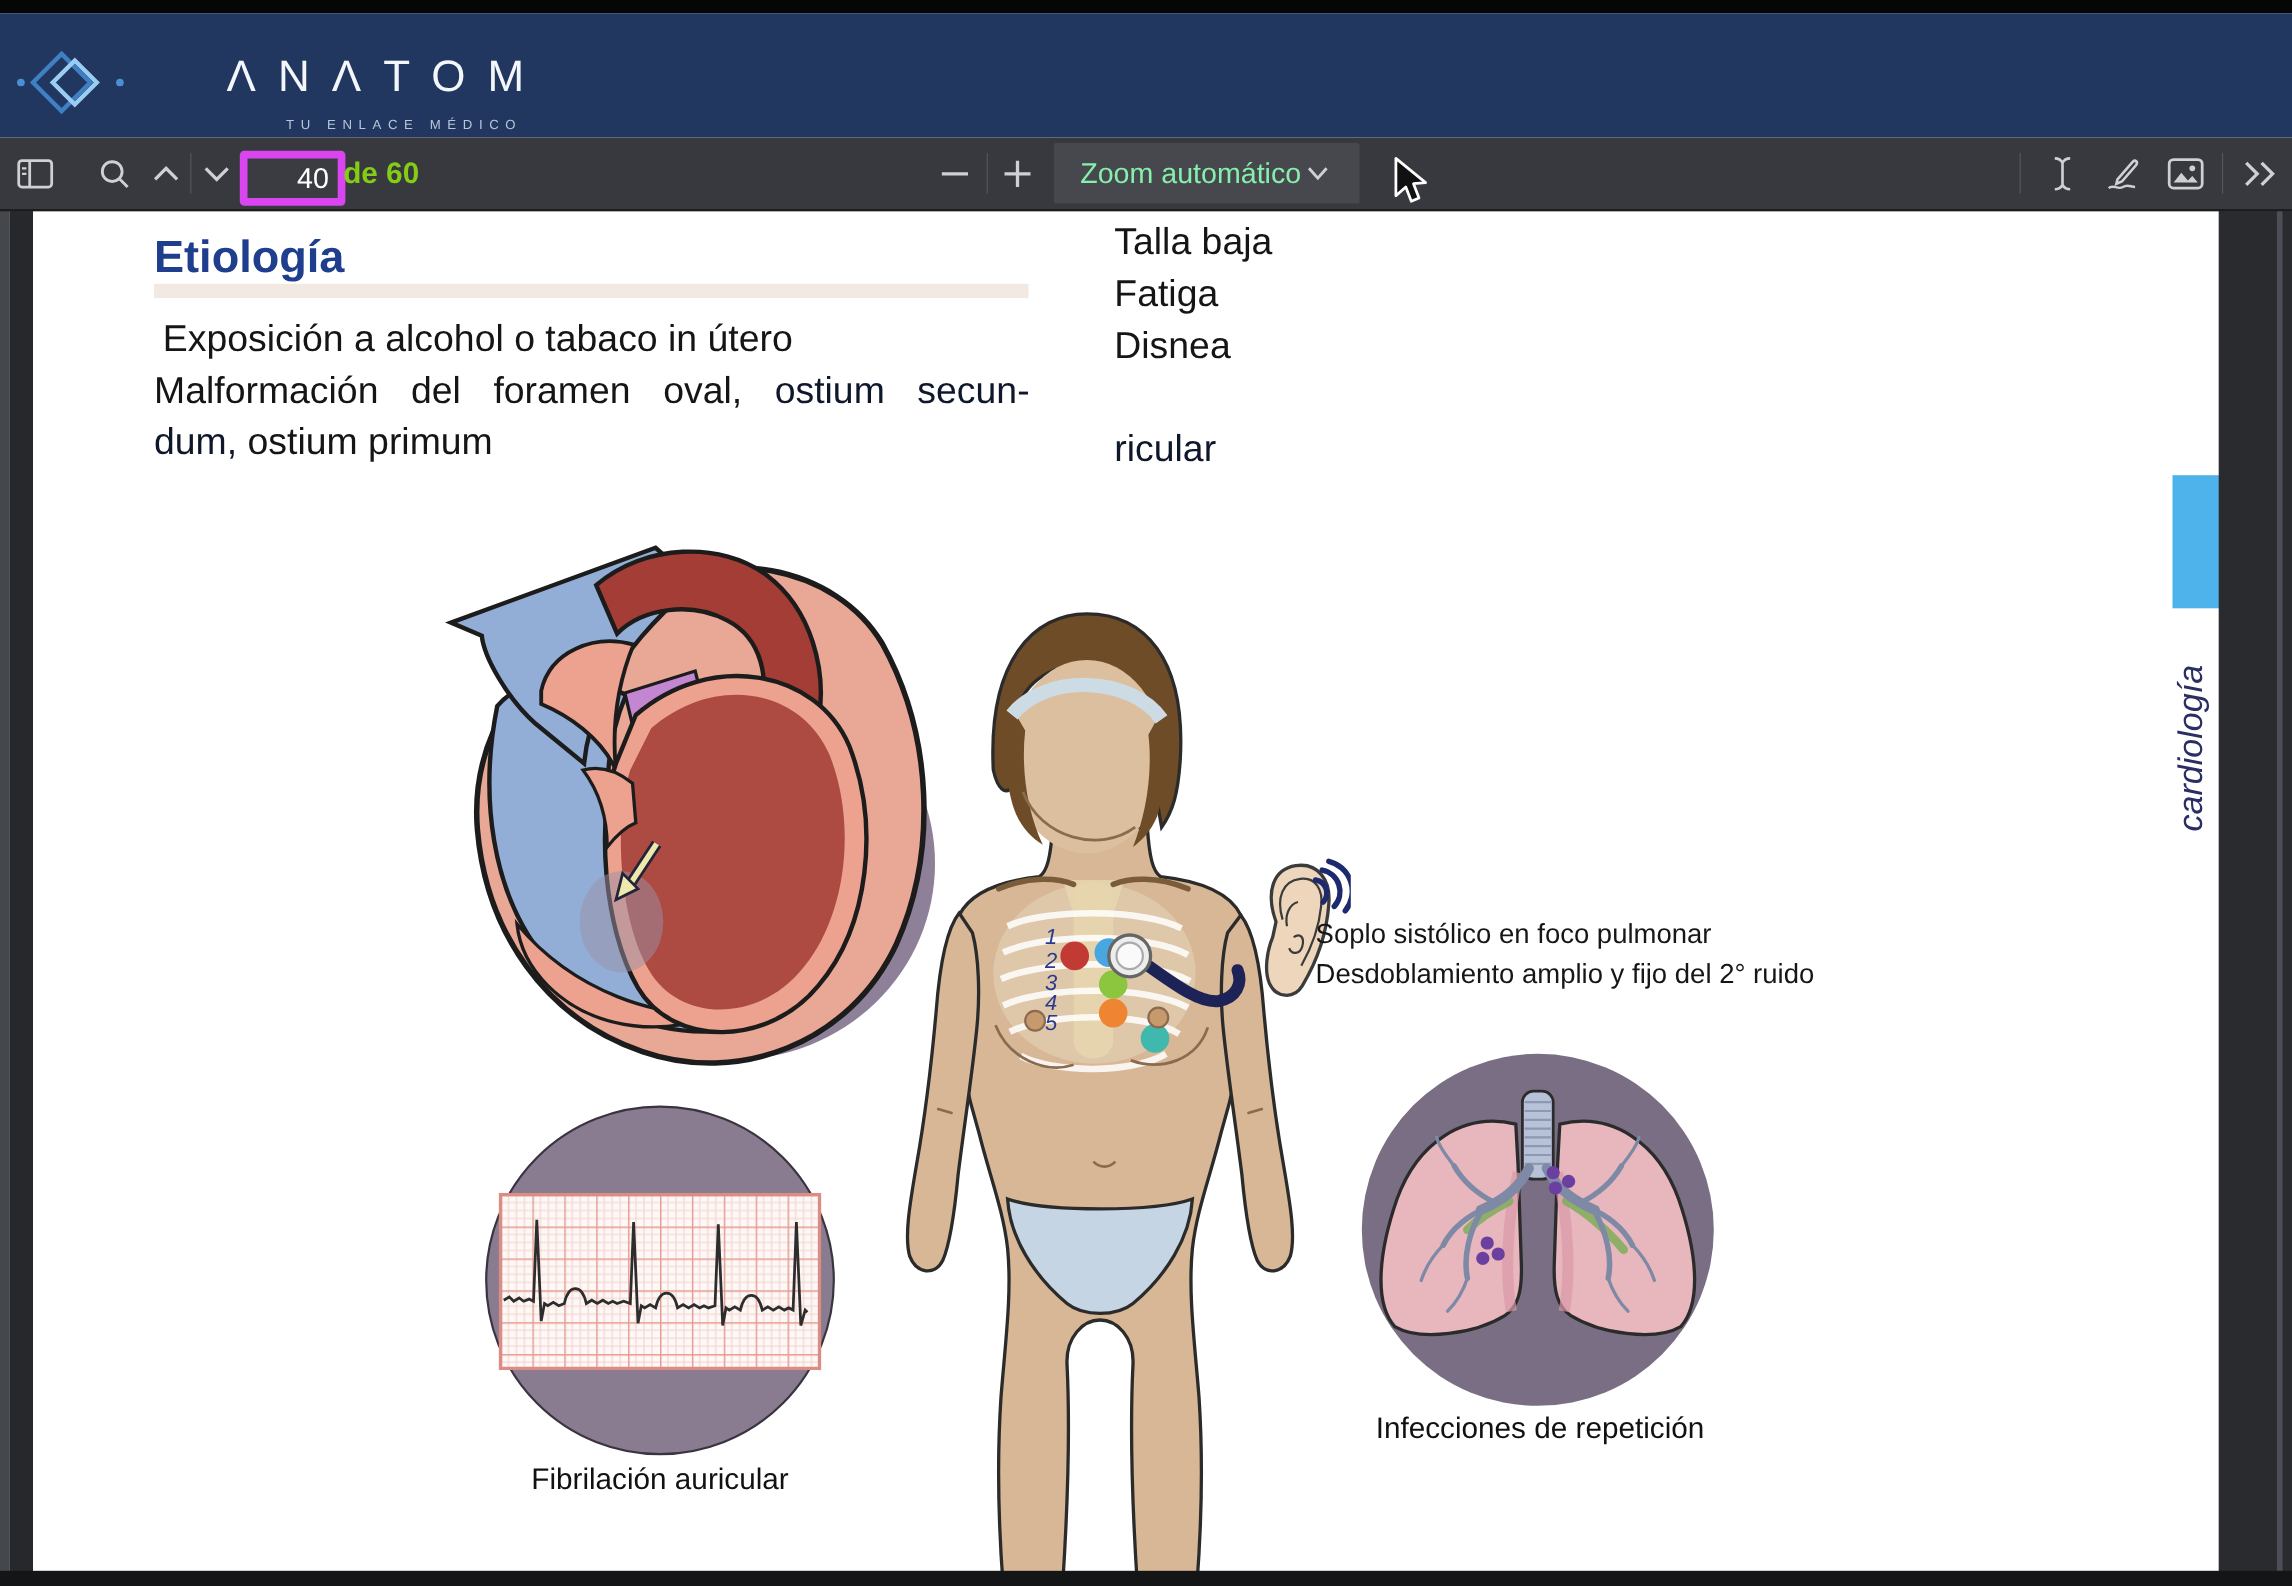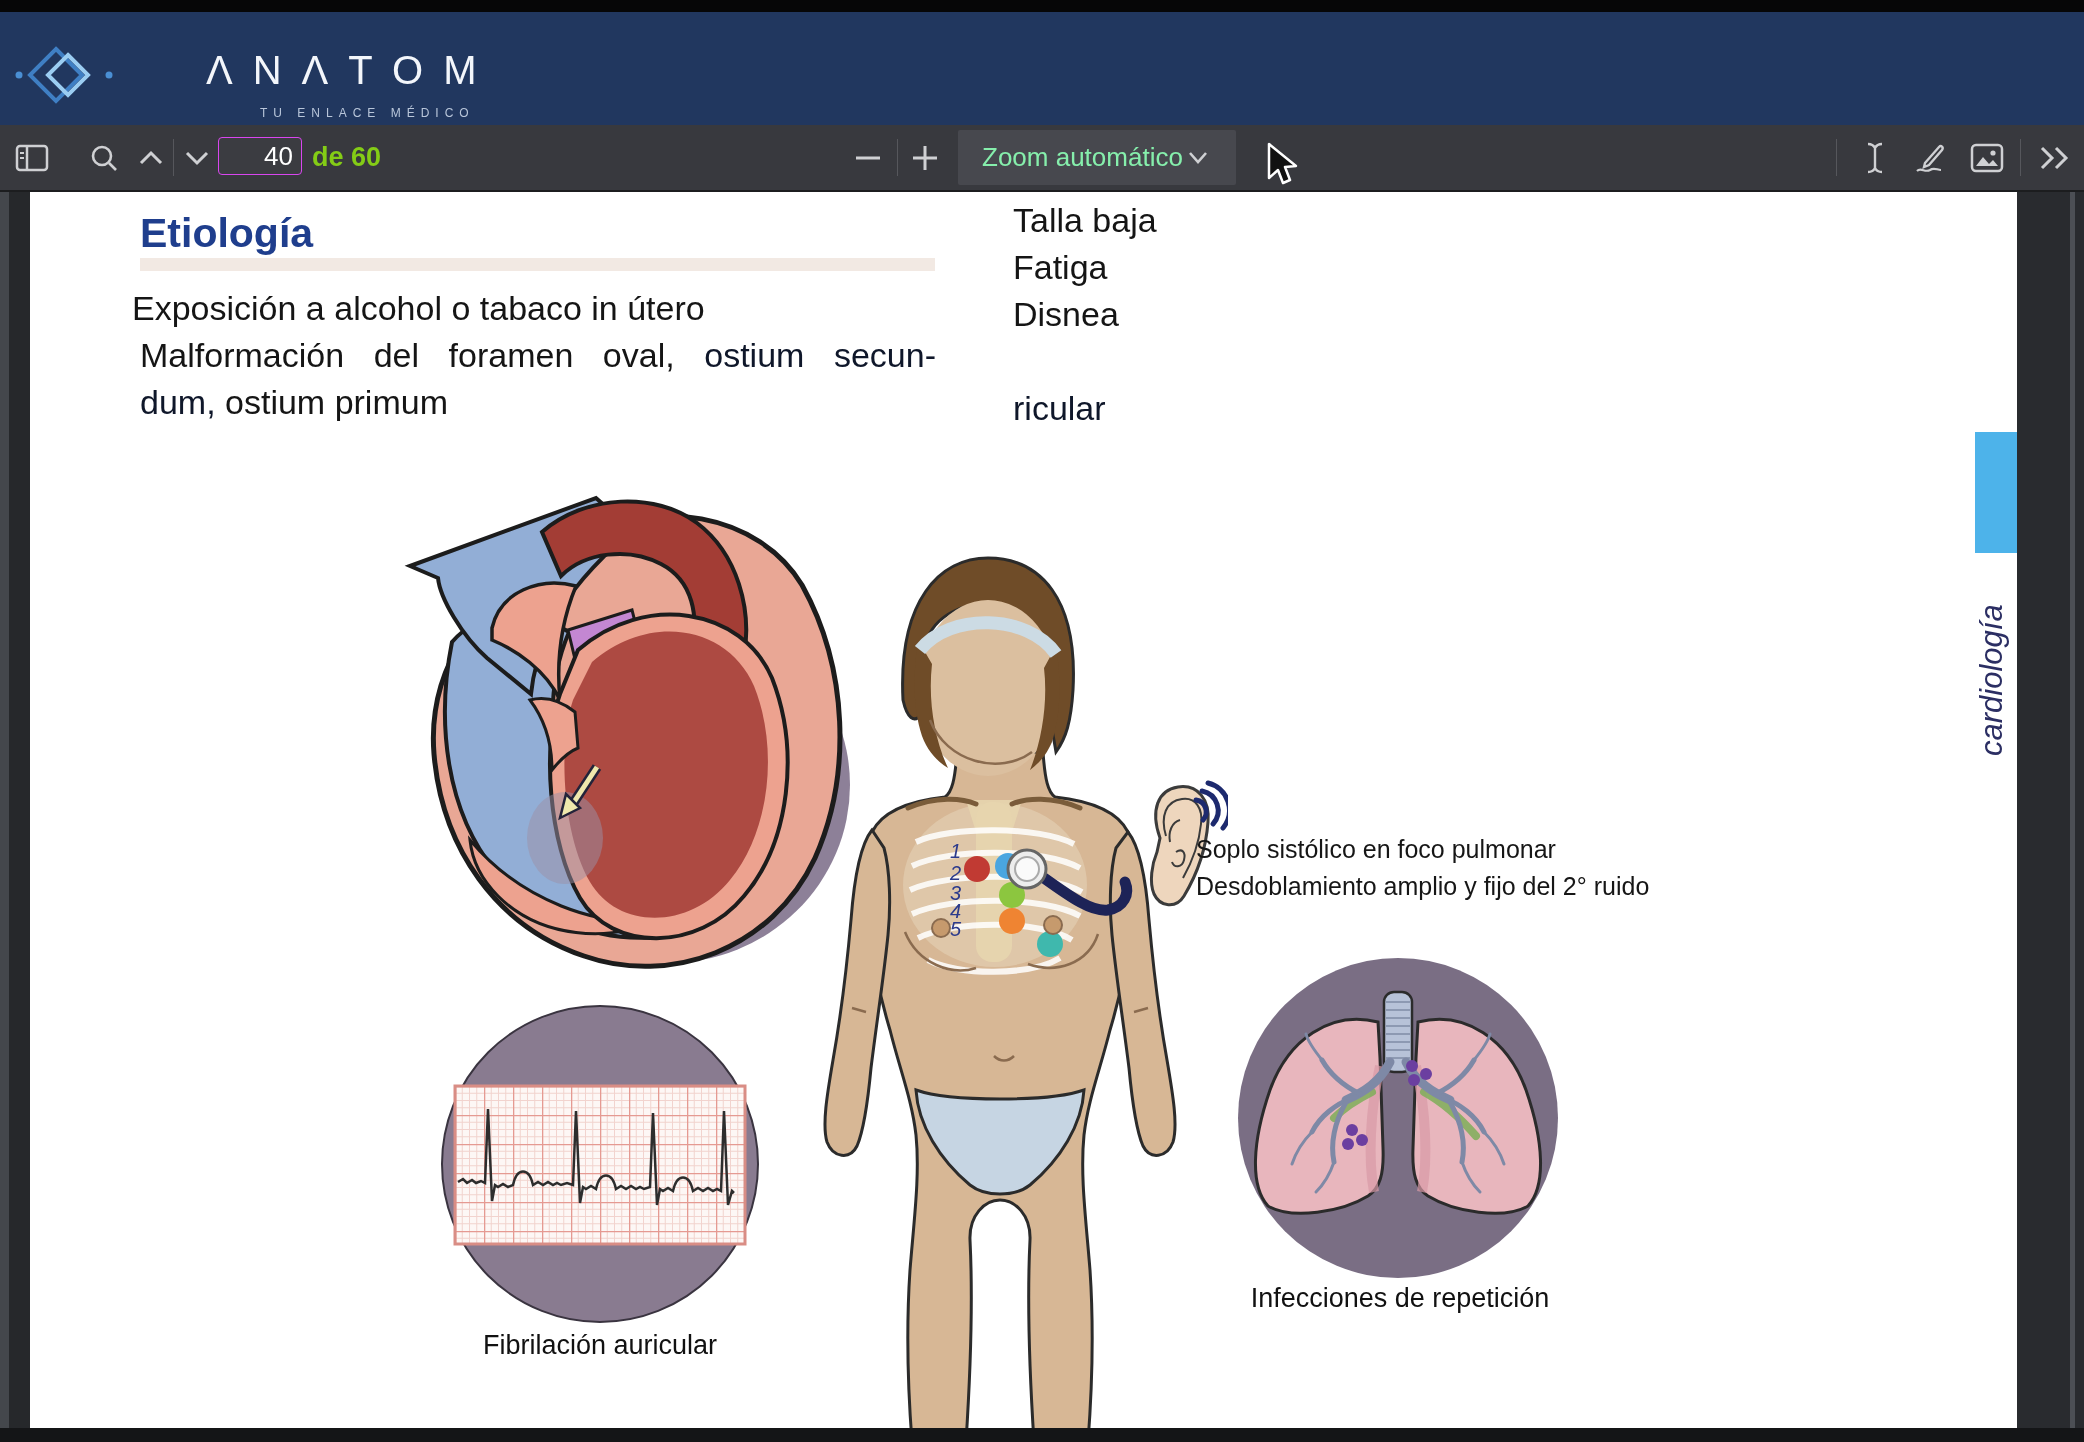--- a/index.html
+++ b/index.html
@@ -13,21 +13,21 @@
   .logo-text{position:absolute;left:206px;top:36px;font-size:40px;letter-spacing:20px;color:#f3f6fb;font-weight:400;}
   .logo-tagline{position:absolute;left:260px;top:94px;font-size:12px;letter-spacing:6px;color:#b9c6da;}
 
   .pdf-toolbar{position:absolute;left:0;top:125px;width:2084px;height:65px;background:#38393e;
                border-bottom:2px solid #1c1d1f;z-index:6;}
   .tb{position:absolute;top:0;height:65px;display:flex;align-items:center;justify-content:center;
       background:transparent;border:none;cursor:pointer;}
   .tb svg{display:block;}
   .tb-div{position:absolute;top:14px;width:1px;height:37px;background:#56575c;}
   .page-input{position:absolute;left:218px;top:12px;width:66px;height:36px;background:#3b3c41;
-              border:1px solid #d946ef;border-radius:4px;color:#fff;font-size:26px;text-align:right;
+              border:7px solid #d946ef;border-radius:4px;color:#fff;font-size:26px;text-align:right;
               padding:0 8px;font-family:"Liberation Sans",sans-serif;}
   .page-count{position:absolute;left:312px;top:0;height:65px;display:flex;align-items:center;
               color:#84cc16;font-size:27px;font-weight:700;}
   .zoom-dd{position:absolute;left:958px;top:5px;width:278px;height:55px;background:#47484e;border:none;
            border-radius:2px;display:flex;align-items:center;color:#86efac;font-size:26px;cursor:pointer;}
   .zoom-dd .lbl{margin-left:18px;}
   .zoom-dd svg{position:absolute;right:28px;top:21px;}
 
   
   .page{position:absolute;left:30px;top:190px;width:1987px;height:1238px;background:#fff;z-index:0;}
@@ -35,21 +35,21 @@
   .edge-left-b{position:absolute;left:9px;top:190px;width:21px;height:1252px;background:#26282b;z-index:4;}
   .edge-right{position:absolute;left:2017px;top:190px;width:67px;height:1252px;background:#292b2f;z-index:4;}
   .scroll-line{position:absolute;left:2070px;top:190px;width:5px;height:1252px;background:#4c4f55;z-index:5;}
   .bottom-bar{position:absolute;left:0;top:1428px;width:2084px;height:14px;background:#141517;z-index:6;}
 
   
   .doc{position:absolute;z-index:2;color:#151515;}
   .sec-title{left:140px;top:210px;font-size:41px;font-weight:700;color:#1f3e8d;}
   .sec-bar{position:absolute;left:140px;top:258px;width:795px;height:13px;background:#f2e9e3;z-index:1;}
   .body-txt{font-size:34px;line-height:47px;white-space:nowrap;}
-  .lcol1{left:132px;top:285px;}
+  .lcol1{left:148px;top:285px;}
   .lcol2{left:140px;top:332px;width:796px;white-space:normal;text-align:justify;text-align-last:justify;}
   .lcol3{left:140px;top:379px;}
   .rcol1{left:1013px;top:197px;}
   .rcol2{left:1013px;top:244px;}
   .rcol3{left:1013px;top:291px;}
   .rcol4{left:1013px;top:338px;width:893px;white-space:normal;text-align:justify;text-align-last:justify;}
   .rcol5{left:1013px;top:385px;}
   .blue{color:#0f172a;}
   .ear-line1{left:1196px;top:835px;font-size:25px;color:#161616;}
   .ear-line2{left:1196px;top:872px;font-size:25px;color:#161616;}

